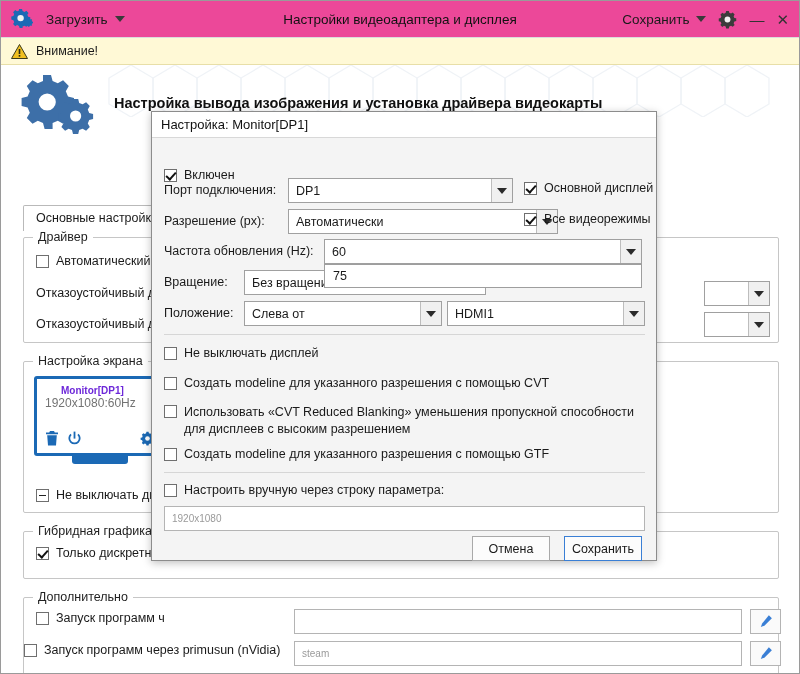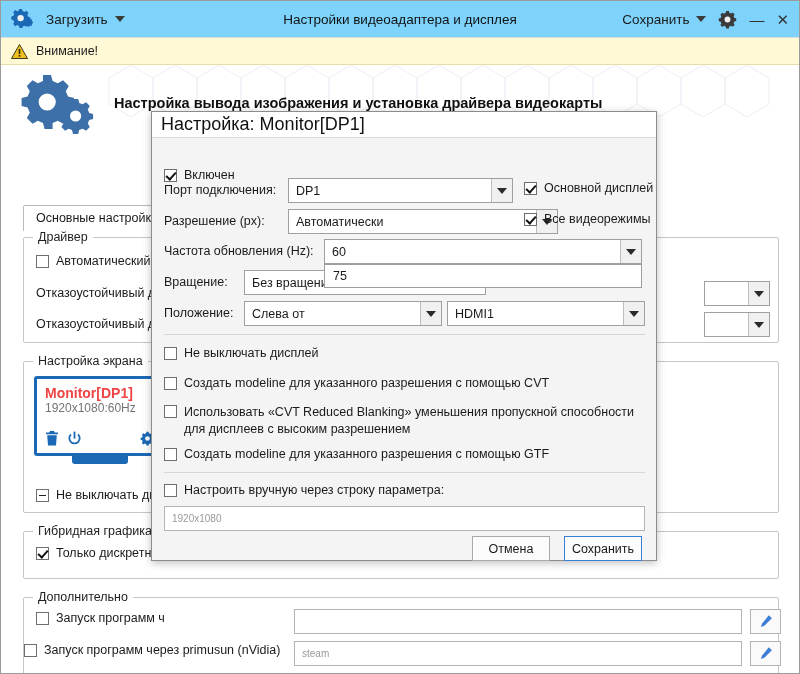--- a/index.html
+++ b/index.html
@@ -16,21 +16,21 @@
     position: relative;
     width: 800px; height: 674px;
     background: #ffffff;
     border: 1px solid #9a9a9a;
     overflow: hidden;
   }
 
   
   .titlebar {
     position: absolute; top: 0; left: 0; right: 0; height: 37px;
-    background: #7dd3fc;
+    background: #ec4899;
     border-bottom: 1px solid #dcdcdc;
     display: flex; align-items: center;
   }
   .tb-left { display: flex; align-items: center; gap: 10px; padding-left: 9px; }
   .gears-icon { width: 26px; height: 24px; position: relative; }
   .tb-menu {
     display: flex; align-items: center; gap: 7px;
     font-size: 13.5px; color: #1a1a1a; cursor: default;
   }
   .caret-down {
@@ -139,21 +139,21 @@
   }
 
   
   .mon-card {
     position: absolute; left: 10px; top: 14px;
     width: 132px; height: 80px;
     background: #ffffff; border: 3px solid #1b69b5;
     border-radius: 3px;
     padding: 6px 8px 0 8px;
   }
-  .mon-name { font-size: 14px; font-weight: bold; color: #ef4444; }
+  .mon-name { font-size: 10px; font-weight: bold; color: #6d28d9; margin-left: 16px; }
   .mon-res { font-size: 12px; color: #737373; }
   .mon-icons { position: absolute; left: 8px; right: 8px; bottom: 4px; display: flex; align-items: center; gap: 8px; }
   .mon-stand {
     position: absolute; left: 48px; top: 94px;
     width: 56px; height: 8px; background: #1b69b5;
     border-radius: 0 0 3px 3px;
   }
   .mon-neck {
     position: absolute; left: 68px; top: 86px; width: 16px; height: 10px; background: #1b69b5;
   }
@@ -167,21 +167,21 @@
     left: 150px; top: 110px;
     width: 506px; height: 450px;
     background: #f4f4f4;
     border: 1px solid #8c8c8c;
     box-shadow: 0 2px 8px rgba(0,0,0,0.25);
   }
   .modal-title {
     height: 26px; background: #ffffff;
     border-bottom: 1px solid #d8d8d8;
     display: flex; align-items: center; padding-left: 9px;
-    font-size: 18px; color: #111;
+    font-size: 13px; color: #111;
   }
   .modal-body { position: relative; height: 423px; }
   .mrow { position: absolute; display: flex; align-items: center; }
   .dlg-btn {
     width: 78px; height: 25px; border: 1px solid #a9a9a9;
     background: #fcfcfc; display: flex; align-items: center; justify-content: center;
     font-size: 12.5px;
   }
   .dlg-btn.primary { border-color: #3a7fd5; }
   .hr-line { position: absolute; height: 1px; background: #d6d6d6; }

